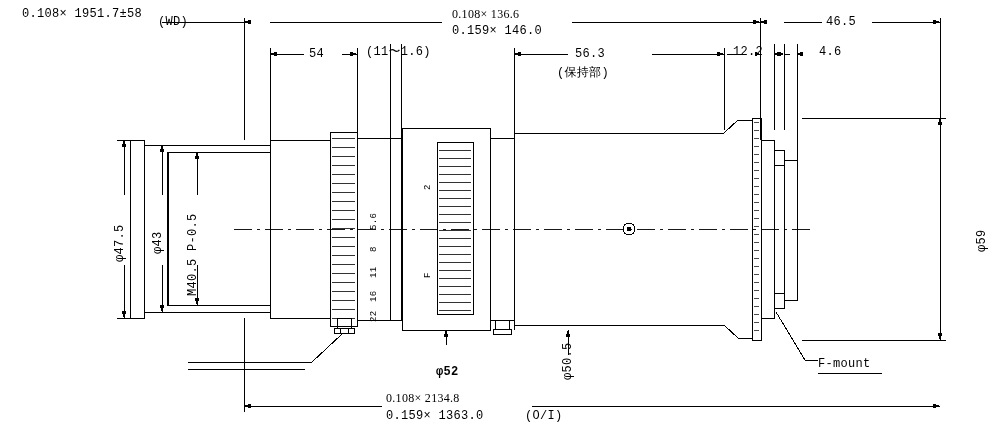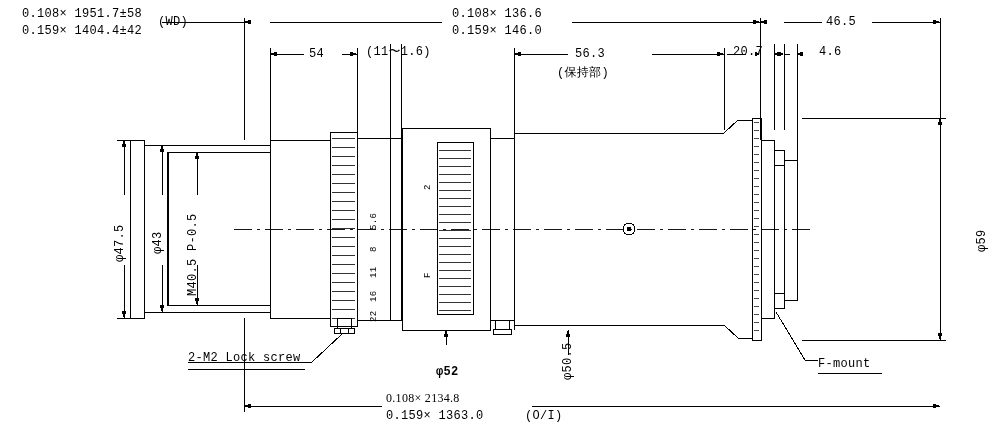--- a/index.html
+++ b/index.html
@@ -240,51 +240,49 @@
 
       <line x1="232" y1="318" x2="232" y2="412"></line>
       <line x1="232" y1="406" x2="370" y2="406"></line>
       <line x1="520" y1="406" x2="928" y2="406"></line>
       <path d="M232 406 l7 -2.6 v5.2 z" fill="#000" stroke="none"></path>
       <path d="M928 406 l-7 -2.6 v5.2 z" fill="#000" stroke="none"></path>
     </g>
   </svg>
 
   <div class="lbl" style="left:10px;top:6px;">0.108× 1951.7±58</div>
-  <div class="lbl" style="left:10px;top:23px;">0.159× 1404.4±42</div>
   <div class="lbl" style="left:146px;top:14px;">(WD)</div>
 
-  <div class="lbl" style="left:440px;top:6px;">0.108× 136.6</div>
+  <div class="lbl" style="left:440px;top:6px;font-family:Liberation Serif, serif;">0.108× 136.6</div>
   <div class="lbl" style="left:440px;top:23px;">0.159× 146.0</div>
 
   <div class="lbl" style="left:814px;top:14px;">46.5</div>
 
   <div class="lbl" style="left:297px;top:46px;">54</div>
   <div class="lbl" style="left:354px;top:44px;">(11〜1.6)</div>
   <div class="lbl" style="left:563px;top:46px;">56.3</div>
   <div class="lbl" style="left:545px;top:65px;font-family:Liberation Mono, monospace;">(保持部)</div>
-  <div class="lbl" style="left:721px;top:44px;">20.7</div>
+  <div class="lbl" style="left:721px;top:44px;">12.2</div>
   <div class="lbl" style="left:762px;top:44px;padding-left:45px;">4.6</div>
 
   <div class="lbl vert" style="left:100px;top:262px;transform:rotate(-90deg);">φ47.5</div>
   <div class="lbl vert" style="left:138px;top:254px;transform:rotate(-90deg);">φ43</div>
   <div class="lbl vert" style="left:173px;top:296px;transform:rotate(-90deg);">M40.5 P-0.5</div>
   <div class="lbl vert" style="left:424px;top:364px;transform:rotate(0deg);font-weight:bold;">φ52</div>
   <div class="lbl vert" style="left:548px;top:380px;transform:rotate(-90deg);">φ50.5</div>
   <div class="lbl vert" style="left:962px;top:252px;transform:rotate(-90deg);">φ59</div>
 
   <div class="lbl tiny vert" style="left:356px;top:230px;transform:rotate(-90deg);">5.6</div>
   <div class="lbl tiny vert" style="left:356px;top:252px;transform:rotate(-90deg);">8</div>
   <div class="lbl tiny vert" style="left:356px;top:278px;transform:rotate(-90deg);">11</div>
   <div class="lbl tiny vert" style="left:356px;top:302px;transform:rotate(-90deg);">16</div>
   <div class="lbl tiny vert" style="left:356px;top:322px;transform:rotate(-90deg);">22</div>
 
   <div class="lbl tiny vert" style="left:410px;top:190px;transform:rotate(-90deg);">2</div>
   <div class="lbl tiny vert" style="left:410px;top:278px;transform:rotate(-90deg);">F</div>
 
-  <div class="lbl" style="left:176px;top:350px;">2-M2 Lock screw</div>
   <div class="lbl" style="left:806px;top:356px;">F-mount</div>
 
   <div class="lbl" style="left:374px;top:390px;font-family:Liberation Serif, serif;">0.108× 2134.8</div>
   <div class="lbl" style="left:374px;top:408px;">0.159× 1363.0</div>
   <div class="lbl" style="left:513px;top:408px;">(O/I)</div>
 
 </div>
 
 </body></html>

